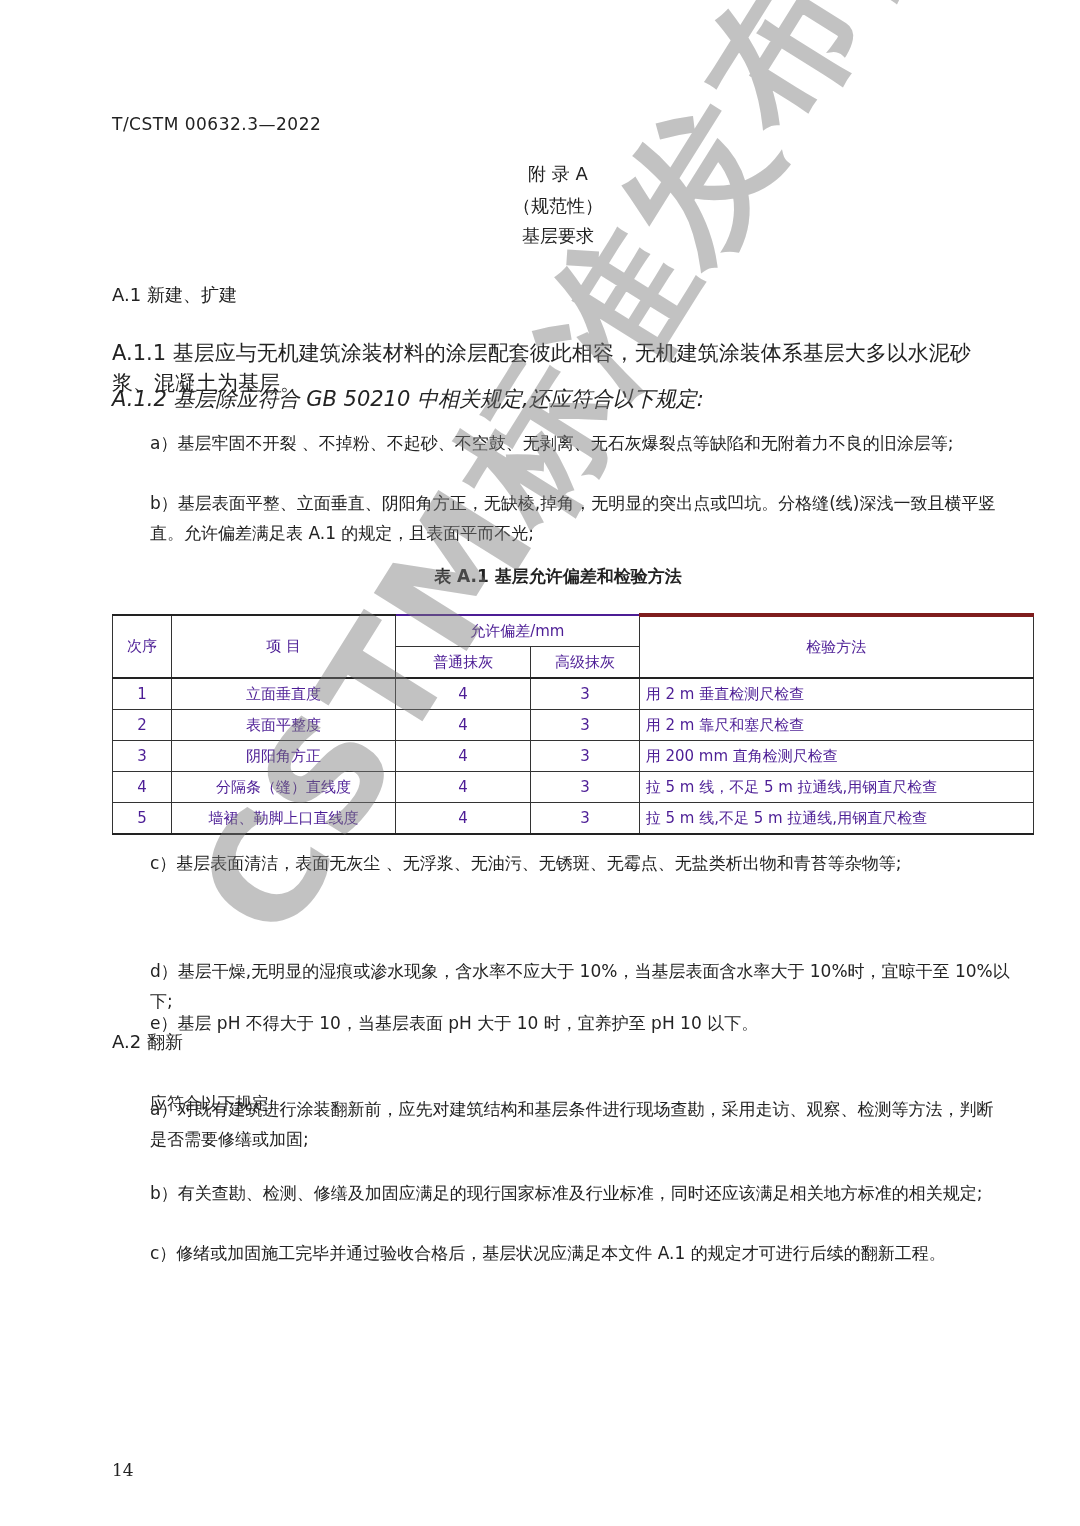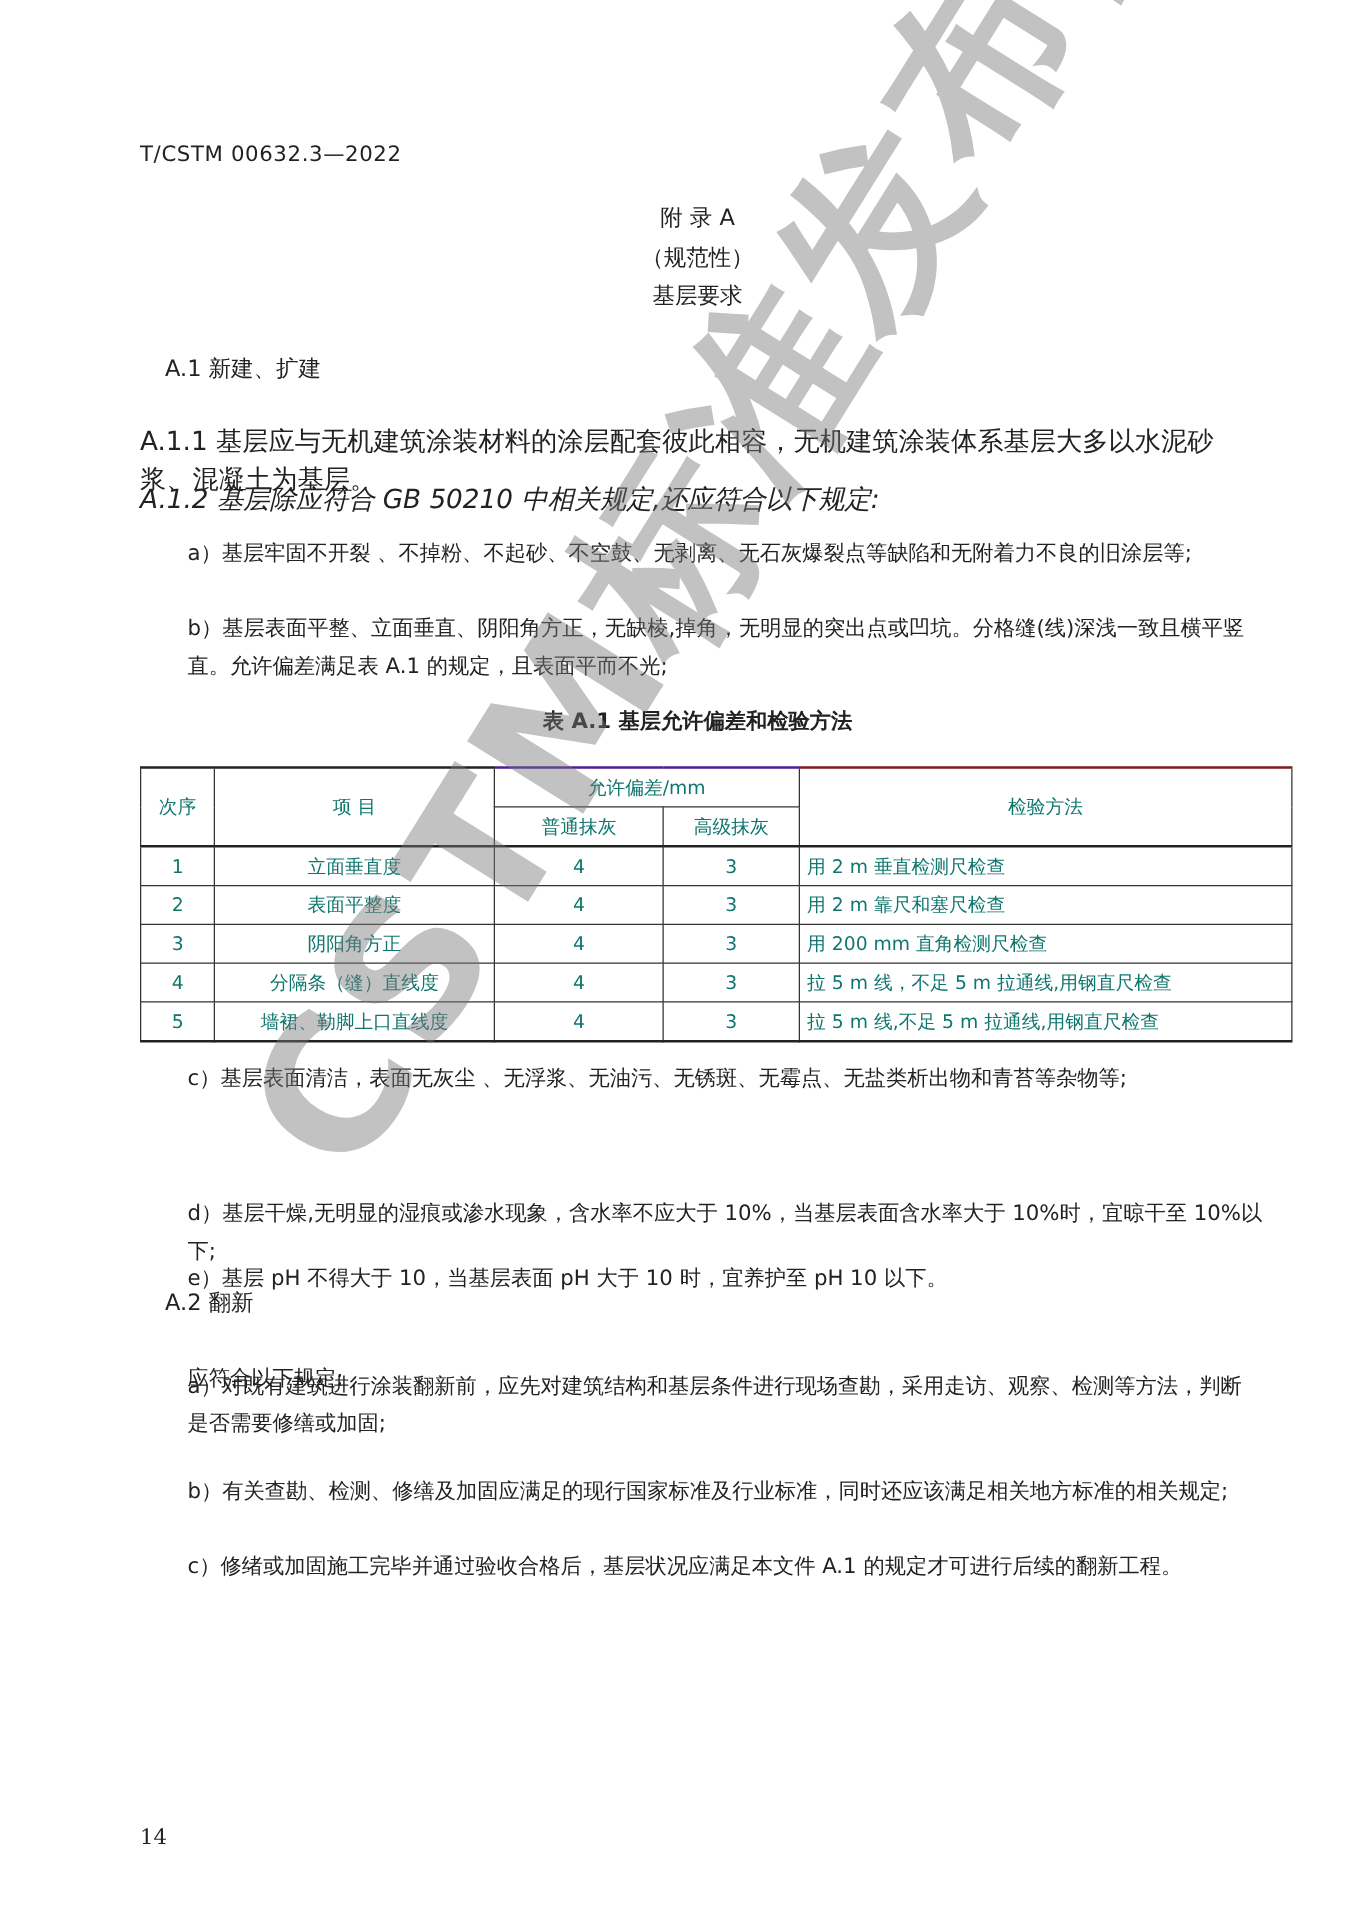--- a/index.html
+++ b/index.html
@@ -1,23 +1,23 @@
 <!DOCTYPE html>
 <html><head>
 <meta charset="utf-8">
 <style>
   html,body{margin:0;padding:0;background:#fff;}
   body{width:1080px;height:1526px;position:relative;overflow:hidden;font-family:"DejaVu Sans","Liberation Sans",sans-serif;color:#222;}
   .abs{position:absolute;}
   .hdr{left:112px;top:114px;font-size:17px;letter-spacing:0.5px;}
   .center{left:0;width:1116px;text-align:center;font-size:18px;}
-  .h1{left:112px;font-size:18px;margin-left:20px;}
+  .h1{left:112px;font-size:18px;}
   .p{left:112px;font-size:21px;line-height:30px;width:900px;}
   .item{left:150px;font-size:17px;line-height:30px;width:860px;}
-  table{border-collapse:collapse;font-size:15px;color:#0f766e;}
+  table{border-collapse:collapse;font-size:15px;color:#4c1d95;}
   td,th{border:1px solid #333;text-align:center;font-weight:normal;height:30px;padding:0 6px;}
   td.left{text-align:left;}
   .thick-top{border-top:2px solid #222;}
   .pagenum{left:112px;top:1460px;font-family:"DejaVu Serif",serif;font-size:17px;}
   .wm{left:240px;top:820px;font-size:150px;color:rgba(120,120,120,0.45);transform:rotate(-58deg);transform-origin:left center;white-space:nowrap;font-weight:bold;letter-spacing:4px;}
 </style>
 </head>
 <body>
 
 <div class="abs hdr">T/CSTM 00632.3—2022</div>
@@ -39,21 +39,21 @@
 </div>
 
 <div class="abs center" style="top:565px;font-size:17px;font-weight:bold;">表 A.1  基层允许偏差和检验方法</div>
 
 <table class="abs" style="left:112px;top:613px;width:922px;">
   <tbody>
       <tr class="thick-top">
     <th rowspan="2" style="width:46px;border-top:2px solid #222;">次序</th>
     <th rowspan="2" style="width:210px;border-top:2px solid #222;">项    目</th>
     <th colspan="2" style="border-top:2px solid #4c1d95;">允许偏差/mm</th>
-    <th rowspan="2" style="width:380px;border-top:2px solid #7f1d1d;">检验方法</th>
+    <th rowspan="2" style="width:380px;border-top:4px solid #7f1d1d;">检验方法</th>
   </tr>
   <tr>
     <th style="width:122px;">普通抹灰</th>
     <th style="width:95px;">高级抹灰</th>
   </tr>
   <tr style="border-top:2px solid #222;">
     <td>1</td>
     <td>立面垂直度</td>
     <td>4</td>
     <td>3</td>

